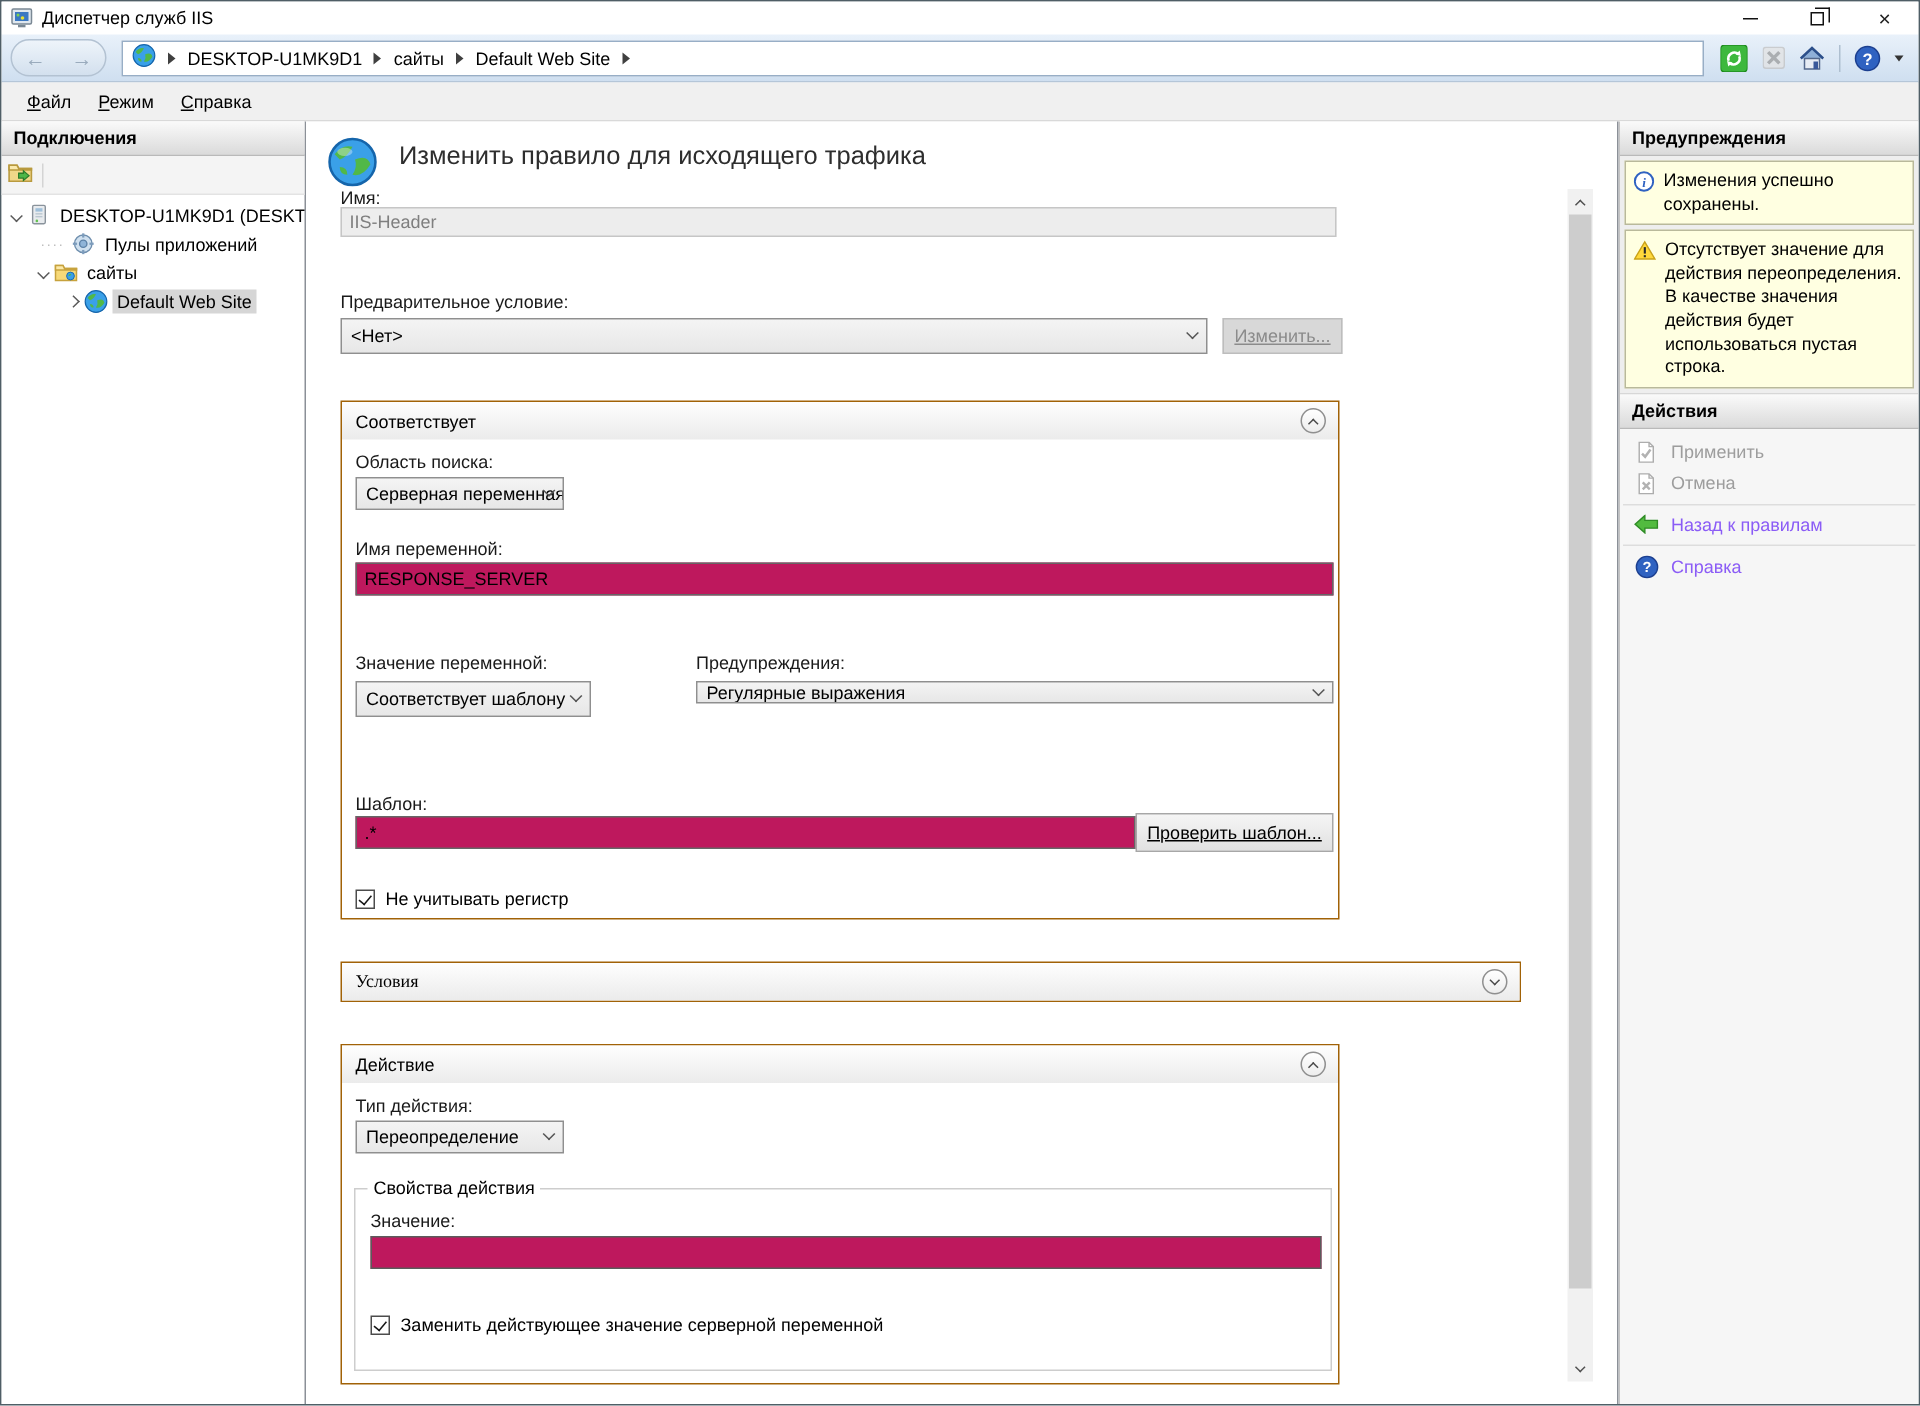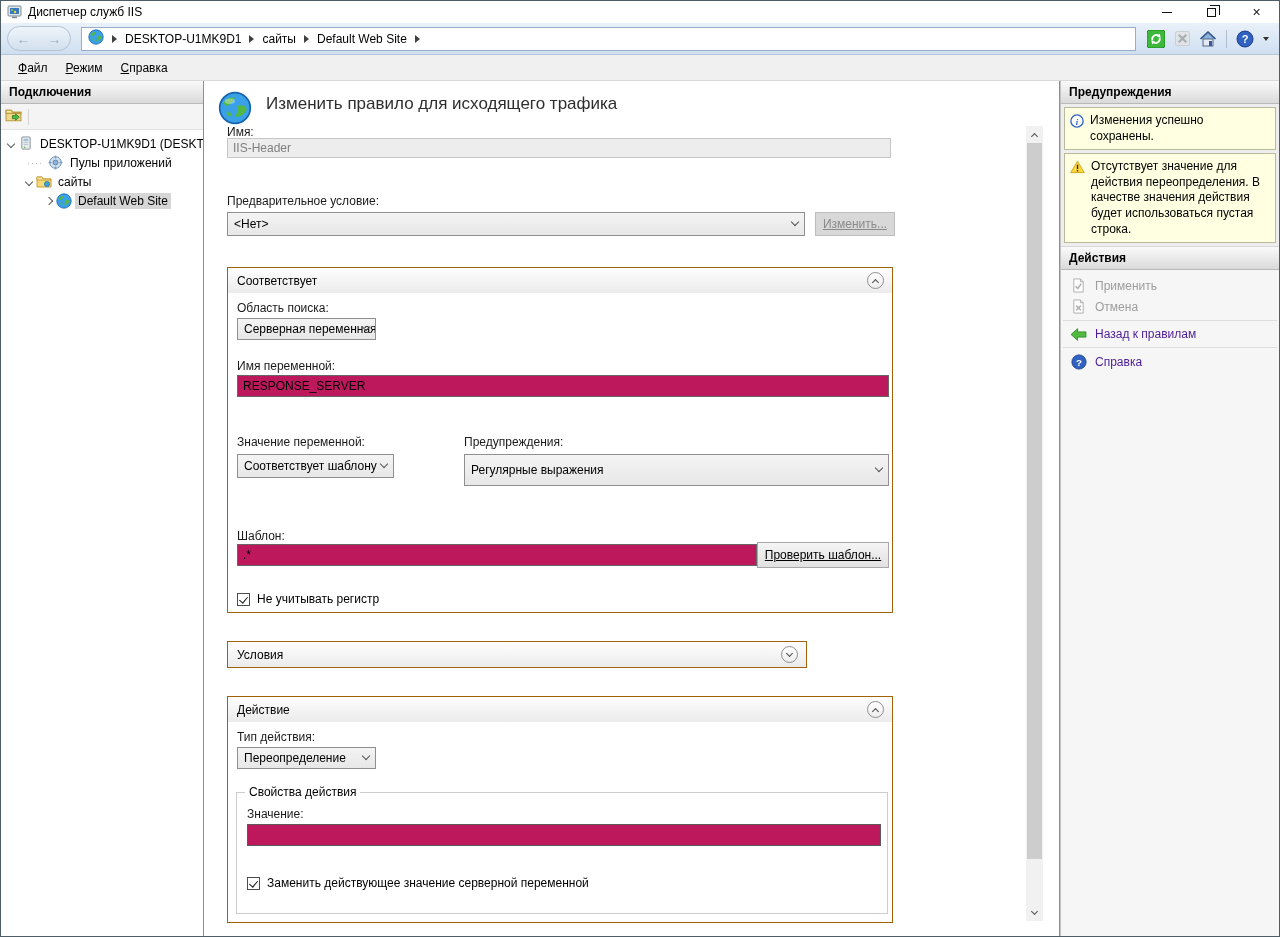--- a/index.html
+++ b/index.html
@@ -86,28 +86,28 @@
   .group{position:absolute;border:1px solid #cdcdcd;}
   .group-legend{position:absolute;top:-8px;left:8px;background:#fff;padding:0 4px;font-size:12px;}
 
   
   .sbar{position:absolute;width:17px;background:#f1f1f1;}
   .sbar .sb-btn{position:absolute;left:0;width:17px;height:17px;display:flex;align-items:center;justify-content:center;}
   .sbar .sb-btn .chev{width:5px;height:5px;border-color:#505050;}
   .sb-thumb{position:absolute;left:1px;width:15px;background:#cdcdcd;}
 
   
-  .right-panel{width:219px;display:flex;flex-direction:column;background:#fff;border-left:1px solid #c3c3c3;}
+  .right-panel{width:200px;display:flex;flex-direction:column;background:#fff;border-left:1px solid #c3c3c3;}
   .alerts{background:#eeeeee;padding:3px;display:flex;flex-direction:column;gap:3px;border-bottom:1px solid #d7d7d7;}
   .alert{background:#ffffe1;border:1px solid #b9b99b;padding:5px 5px;display:flex;gap:6px;font-size:12px;line-height:1.3;}
   .alert .aicon{flex:0 0 auto;margin-top:1px;}
   .actions-area{background:#f6f6f6;flex:1;padding:5px 0;}
   .act{display:flex;align-items:center;gap:8px;padding:3px 9px;font-size:12px;white-space:nowrap;}
   .act.disabled{color:#9d9d9d;}
-  .act.link{color:#4c1d95;}
+  .act.link{color:#8b5cf6;}
   .act-sep{border-top:1px solid #dddddd;margin:3px 2px;}
   .act .aicon{width:17px;display:flex;justify-content:center;flex:0 0 auto;}
 </style>
 </head>
 <body>
 
 <div class="window">
 
   <div class="titlebar">
     <span class="tb-icon">
@@ -306,38 +306,38 @@
         <span class="lbl" style="left:9px;top:91px;">Имя переменной:</span>
         <div class="txt" style="left:9px;top:107px;width:652px;height:22px;">
           <span>RESPONSE_SERVER</span>
         </div>
         <span class="lbl" style="left:9px;top:167px;">Значение переменной:</span>
         <div class="combo" style="left:9px;top:186px;width:157px;height:24px;">
           <span>Соответствует шаблону</span>
           <span class="carrow"></span>
         </div>
         <span class="lbl" style="left:236px;top:167px;">Предупреждения:</span>
-        <div class="combo" style="left:236px;top:186px;width:425px;height:32px;">
+        <div class="combo" style="left:236px;top:186px;width:425px;height:15px;">
           <span>Регулярные выражения</span>
           <span class="carrow"></span>
         </div>
         <span class="lbl" style="left:9px;top:261px;">Шаблон:</span>
         <div class="txt" style="left:9px;top:276px;width:520px;height:22px;">
           <span>.*</span>
         </div>
         <div class="btn" style="left:529px;top:274px;width:132px;height:26px;">
           <span>Проверить шаблон...</span>
         </div>
         <div class="cbrow" style="left:9px;top:324px;">
           <span class="cb checked"></span>
           <span>Не учитывать регистр</span>
         </div>
       </div>
 
-      <div class="section" style="left:23px;top:560px;width:580px;height:27px;">
+      <div class="section" style="left:23px;top:560px;width:787px;height:27px;font-family:Liberation Serif, serif;">
         <div class="sec-head" style="height:25px;">
           <span>Условия</span>
           <span class="circ">
               <span class="chev down"></span>
             </span>
         </div>
       </div>
 
       <div class="section" style="left:23px;top:615px;width:666px;height:227px;">
         <div class="sec-head">

